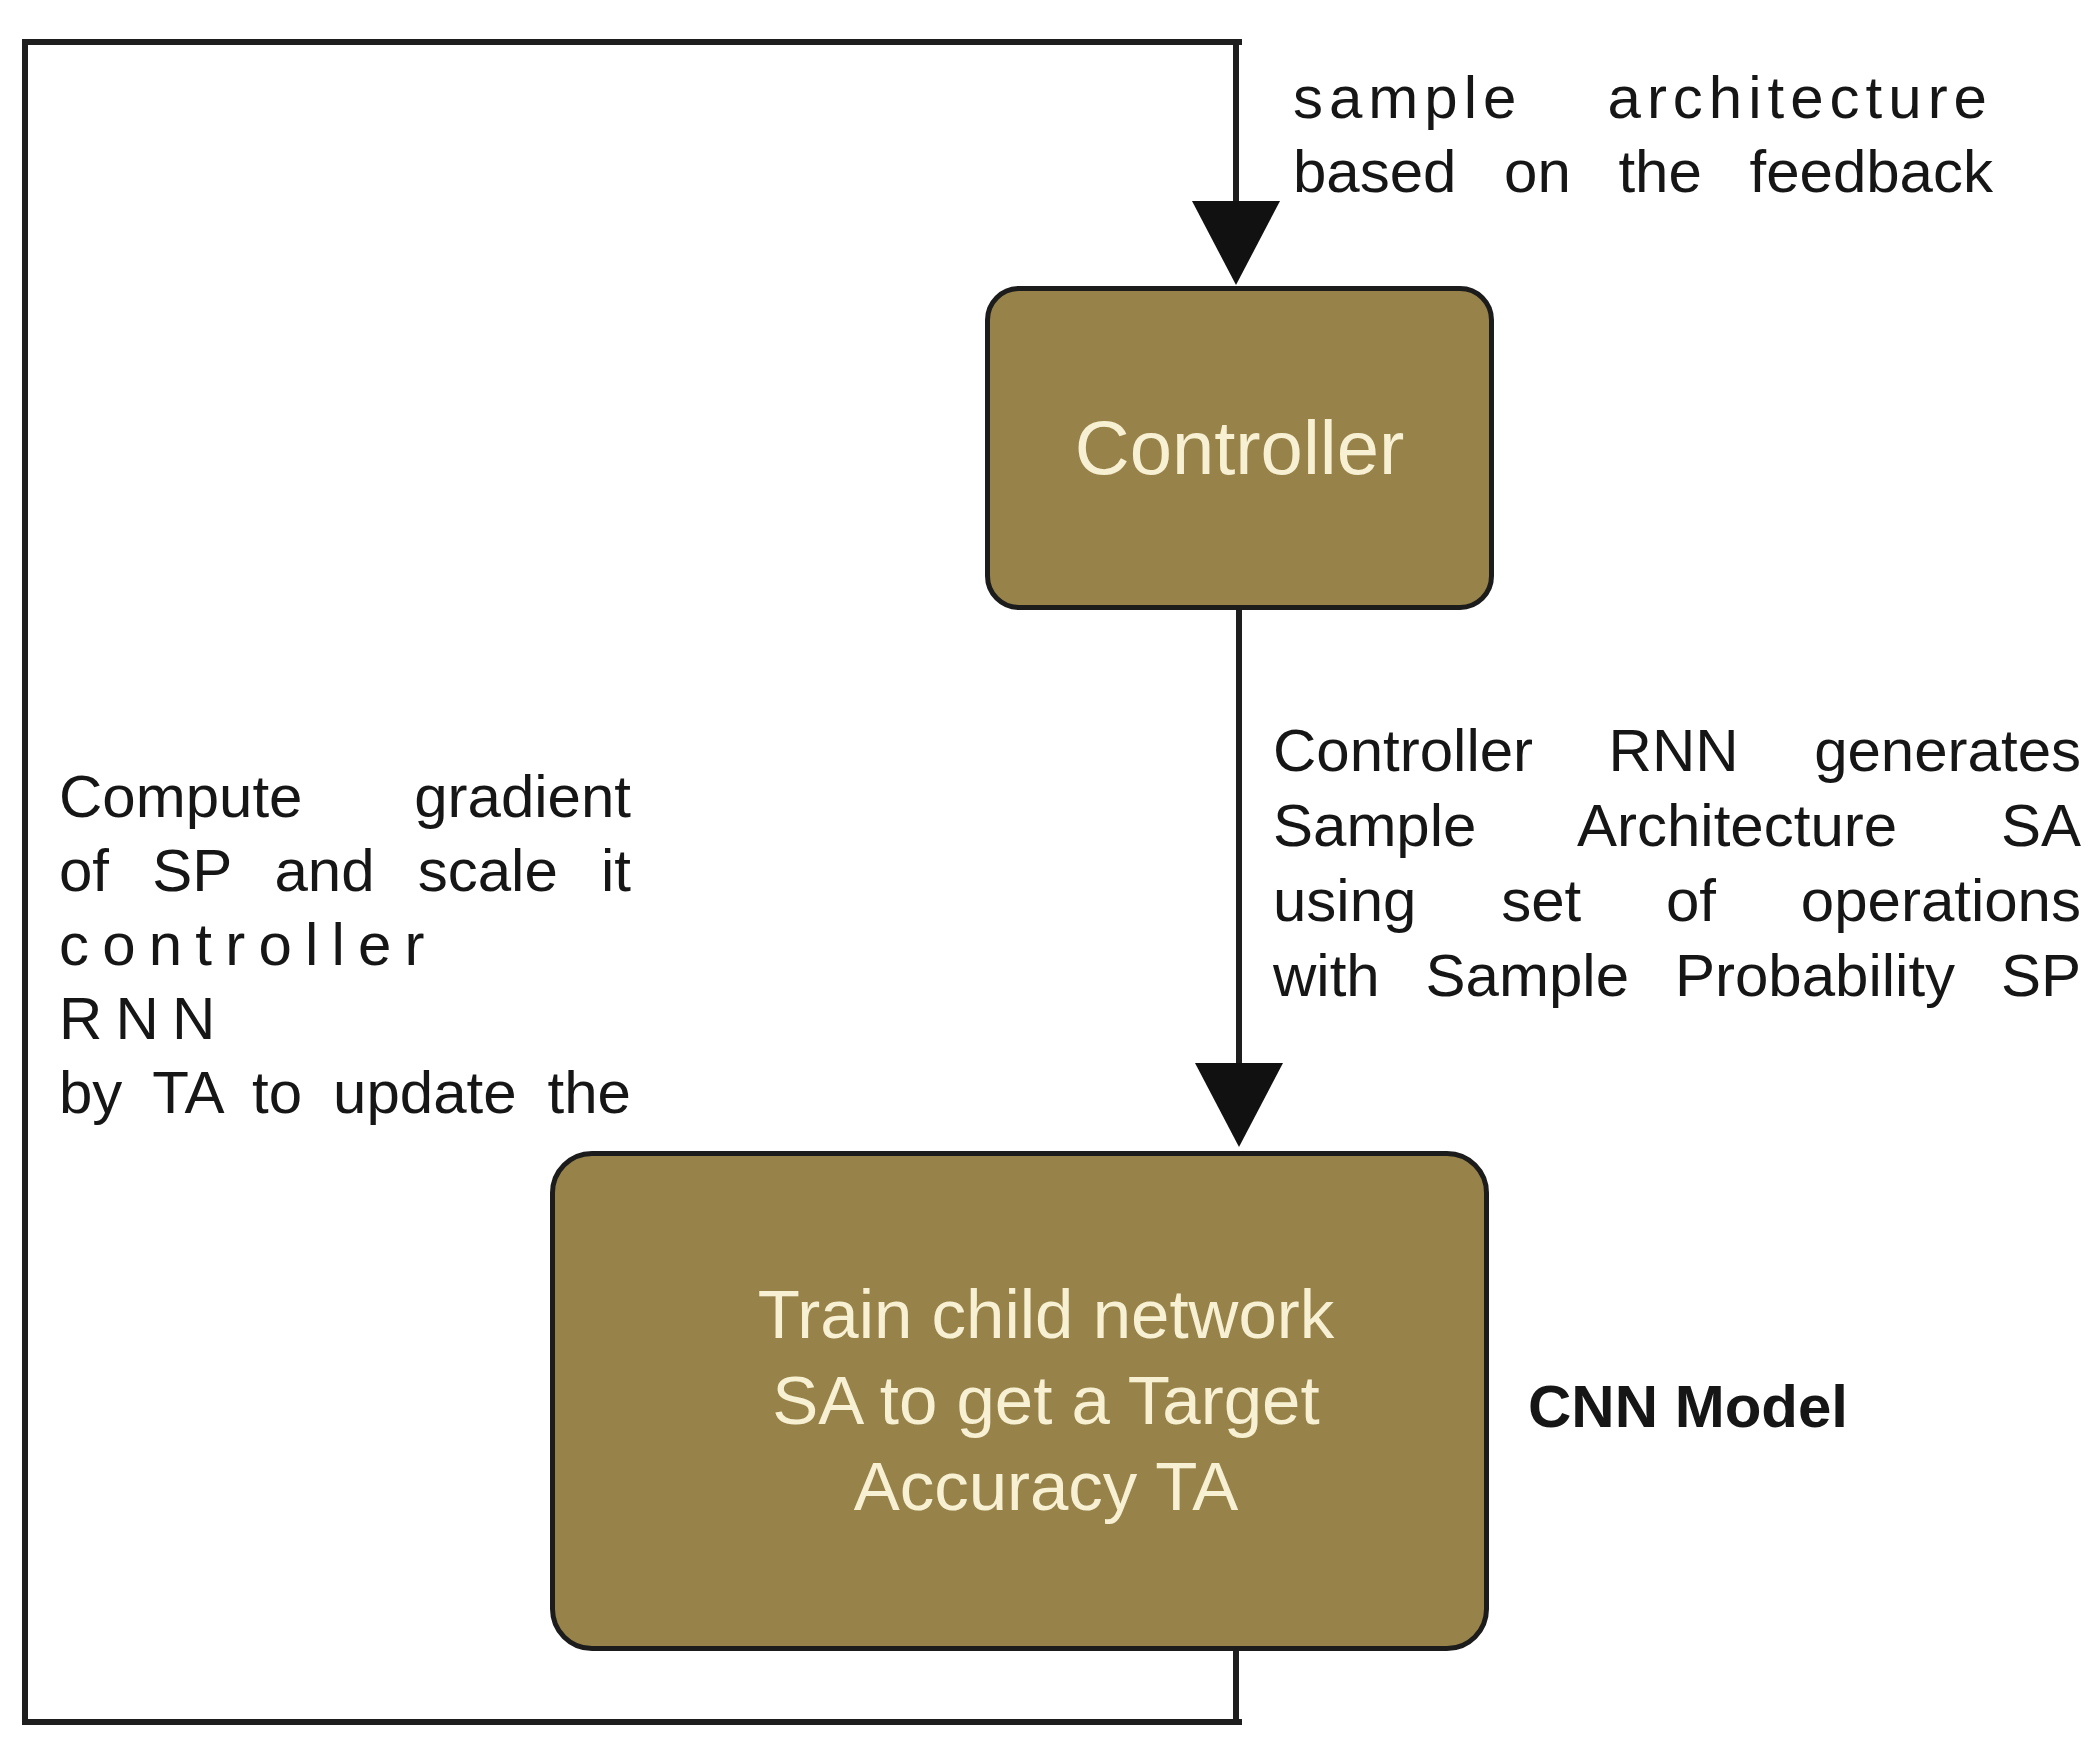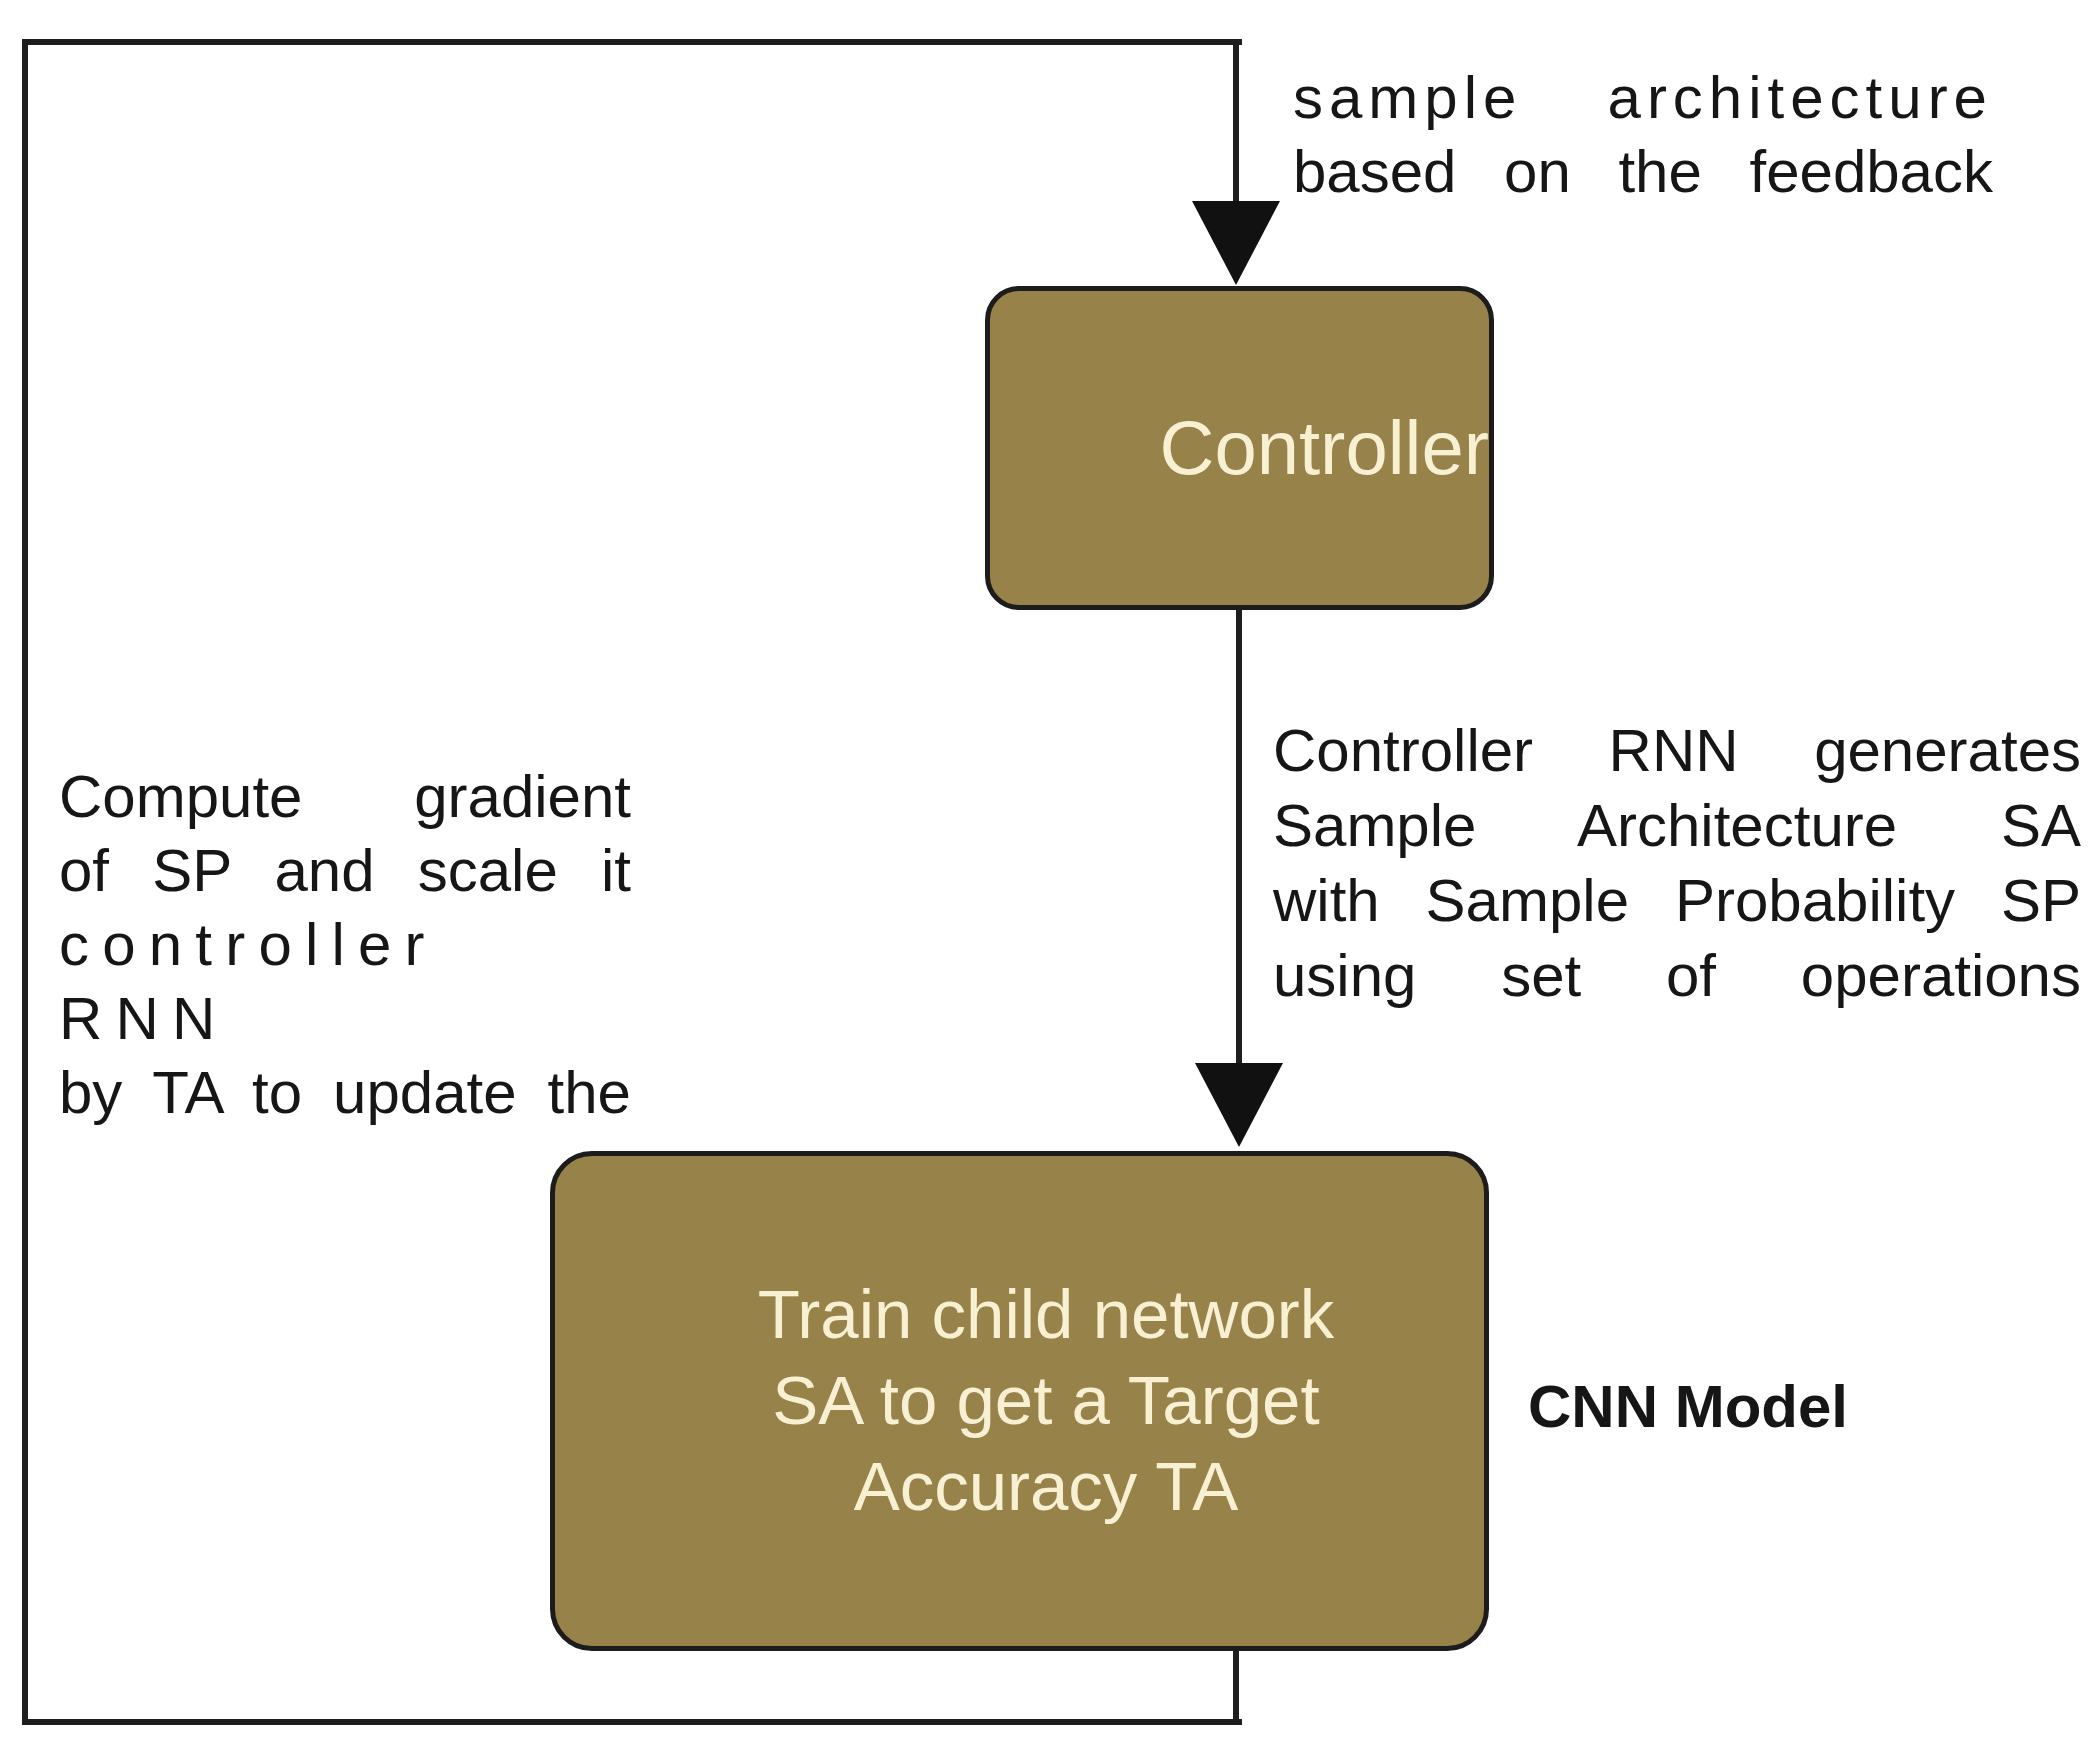--- a/index.html
+++ b/index.html
@@ -27,21 +27,21 @@
     display: flex;
     flex-direction: column;
     justify-content: center;
     color: #f7f0d3;
     text-align: center;
   }
   #controller-box {
     left: 985px; top: 286px;
     width: 509px; height: 324px;
     border-radius: 34px;
-    font-size: 76px; line-height: 92px; align-items: flex-end;
+    font-size: 76px; line-height: 92px;
   }
   #cnn-box {
     left: 550px; top: 1151px;
     width: 939px; height: 500px;
     border-radius: 42px;
     font-size: 69px; line-height: 86px;
     padding-left: 53px;
   }
   .annotation {
     position: absolute;
@@ -92,22 +92,22 @@
   <div id="cnn-model-label">CNN Model</div>
 
   <div class="annotation" id="ann-top-right">
     <div class="jl ls-wide">sample architecture</div>
     <div class="jl">based on the feedback</div>
   </div>
 
   <div class="annotation" id="ann-mid-right">
     <div class="jl">Controller RNN generates</div>
     <div class="jl">Sample Architecture SA</div>
+    <div class="jl">using set of operations</div>
     <div class="jl">with Sample Probability SP</div>
-    <div class="jl">using set of operations</div>
   </div>
 
   <div class="annotation" id="ann-left">
     <div class="jl">Compute gradient</div>
     <div class="jl">of SP and scale it</div>
     <div class="jl ls-wider">controller RNN</div>
     <div class="jl">by TA to update the</div>
   </div>
 
 </div>

